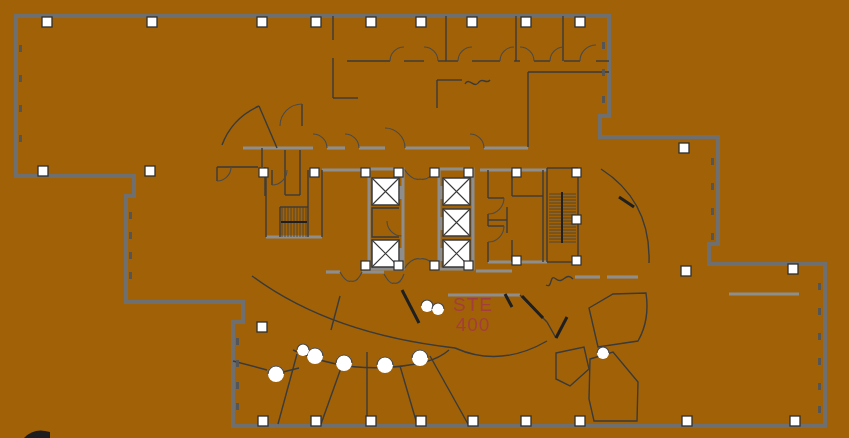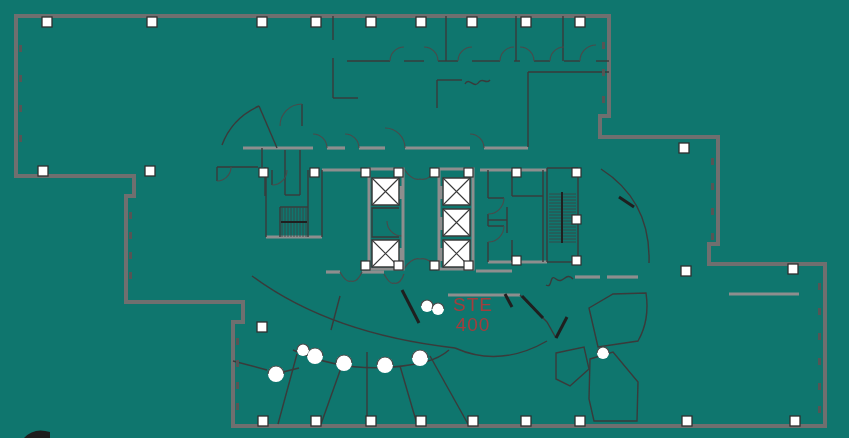--- a/index.html
+++ b/index.html
@@ -1,16 +1,16 @@
 <!DOCTYPE html>
 <html style="--red: #a43d3d;"><head>
 <meta charset="utf-8">
 <style>
   html,body{margin:0;padding:0;background:#ffffff;}
-  .stage{position:relative;width:849px;height:438px;background:#0f766e;overflow:hidden;
+  .stage{position:relative;width:849px;height:438px;background:#a16207;overflow:hidden;
          font-family:"Liberation Sans", sans-serif;}
   svg{display:block;}
   .suite{fill:var(--red,#a43d3d);font-family:"Liberation Sans",sans-serif;
          font-size:19px;letter-spacing:1px;text-anchor:middle;}
 </style>
 </head>
 <body>
 
 <div class="stage">
   <svg id="plan" width="849" height="438" viewBox="0 0 849 438">

